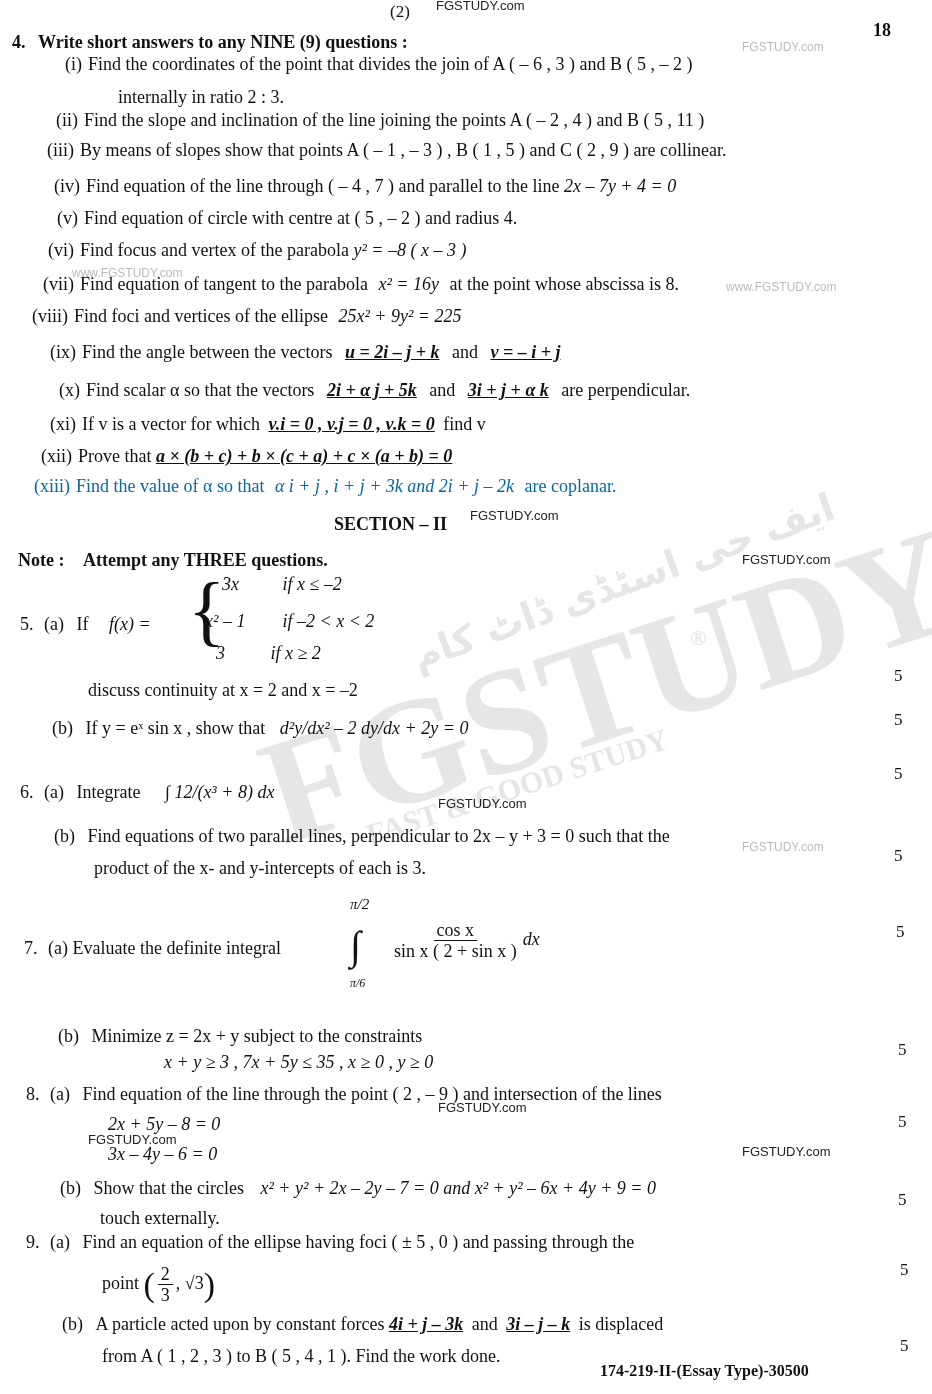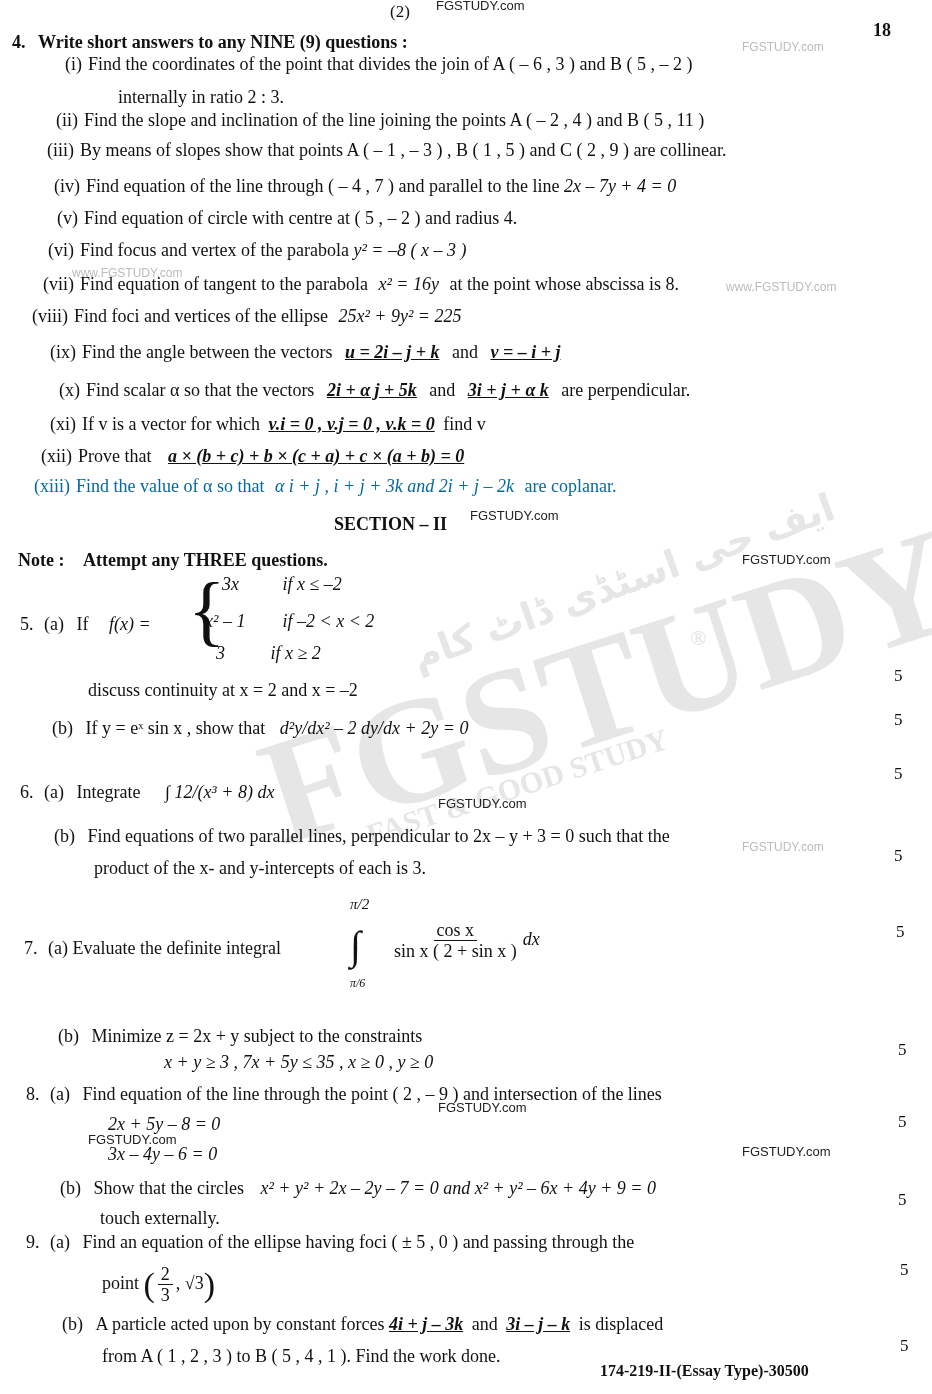--- a/index.html
+++ b/index.html
@@ -96,21 +96,21 @@
 </div>
 
 <div class="abs item" style="left:34px;top:414px;">
   <span class="roman">(xi)</span><span>If v is a vector for which</span>
   <span class="u" style="margin:0 4px;">v.i = 0 , v.j = 0 , v.k = 0</span>
   <span>find v</span>
 </div>
 
 <div class="abs item" style="left:30px;top:446px;">
   <span class="roman">(xii)</span><span>Prove that</span>
-  <span class="u" style="margin-left:12px;text-align:right;">a × (b + c) + b × (c + a) + c × (a + b) = 0</span>
+  <span class="u" style="margin-left:0;text-align:right;">a × (b + c) + b × (c + a) + c × (a + b) = 0</span>
 </div>
 
 <div class="abs item" style="left:28px;top:476px;color:#0369a1;">
   <span class="roman">(xiii)</span><span>Find the value of α so that</span>
   <span class="m" style="margin:0 6px;">α i + j , i + j + 3k and 2i + j – 2k</span>
   <span>are coplanar.</span>
 </div>
 
 <div class="abs q-head" style="left:334px;top:514px;">SECTION – II</div>
 <div class="abs wm" style="left:470px;top:508px;">FGSTUDY.com</div>

